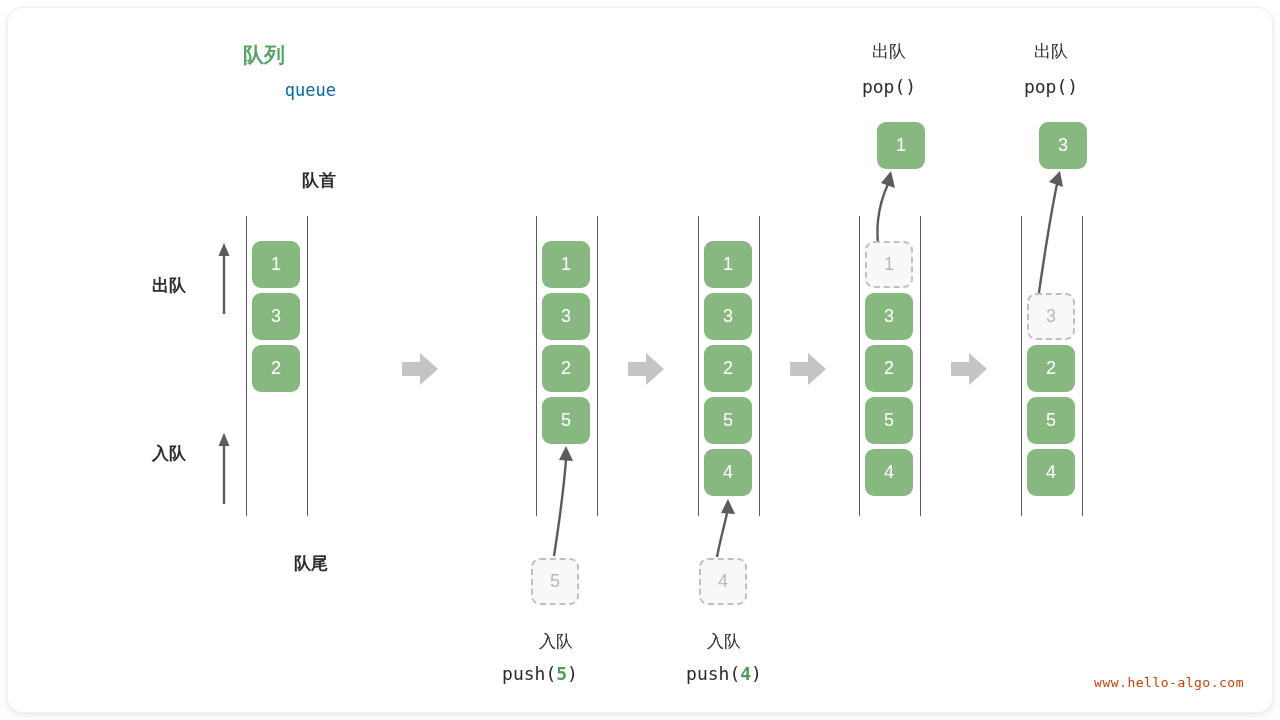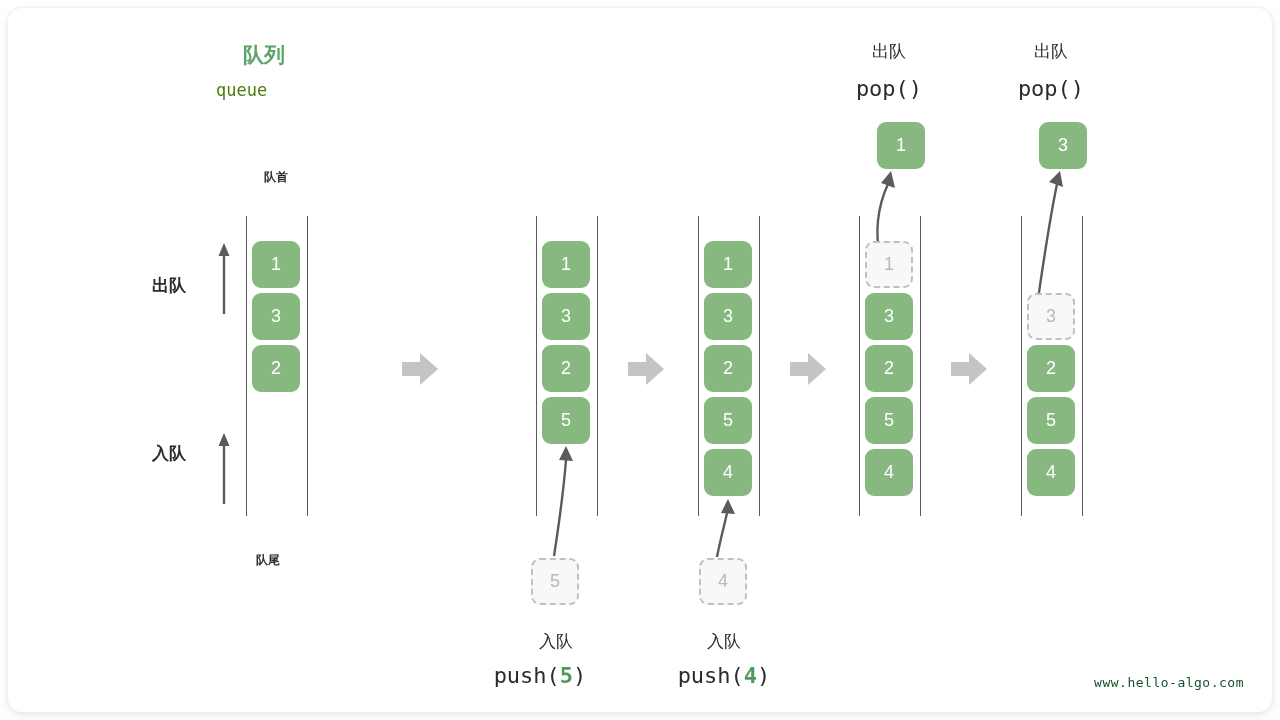--- a/index.html
+++ b/index.html
@@ -31,62 +31,62 @@
     font-size: 21px;
     font-weight: bold;
     color: #5aa469;
     white-space: nowrap;
     text-align: center;
   }
   .title-mono {
     position: absolute;
     font-family: "DejaVu Sans Mono", "Liberation Mono", monospace;
     font-size: 17px;
-    color: #4d7c0f;
-    white-space: nowrap;
-    text-align: left;
+    color: #0369a1;
+    white-space: nowrap;
+    text-align: right;
   }
   .cap-cn {
     position: absolute;
-    font-size: 12px;
+    font-size: 17px;
     font-weight: bold;
     color: #2b2b2b;
     white-space: nowrap;
+    text-align: right;
+  }
+  .cap-cn-mid {
+    position: absolute;
+    font-size: 17px;
+    color: #2b2b2b;
+    white-space: nowrap;
     text-align: center;
   }
-  .cap-cn-mid {
-    position: absolute;
-    font-size: 17px;
-    color: #2b2b2b;
-    white-space: nowrap;
-    text-align: center;
-  }
   .cap-mono {
     position: absolute;
     font-family: "DejaVu Sans Mono", "Liberation Mono", monospace;
-    font-size: 22px;
+    font-size: 18px;
     color: #2b2b2b;
     white-space: nowrap;
     text-align: center;
   }
   .cap-mono .num { color: #4f9a5a; font-weight: bold; }
   .side-label {
     position: absolute;
     font-size: 17px;
     font-weight: bold;
     color: #2b2b2b;
     white-space: nowrap;
   }
   .watermark {
     position: absolute;
     right: 28px;
     bottom: 22px;
     font-family: "DejaVu Sans Mono", "Liberation Mono", monospace;
     font-size: 13px;
-    color: #14532d;
+    color: #c2410c;
     letter-spacing: 0.5px;
   }
 
   
   .rail {
     position: absolute;
     width: 1px;
     background: #5b5b5b;
   }
 

